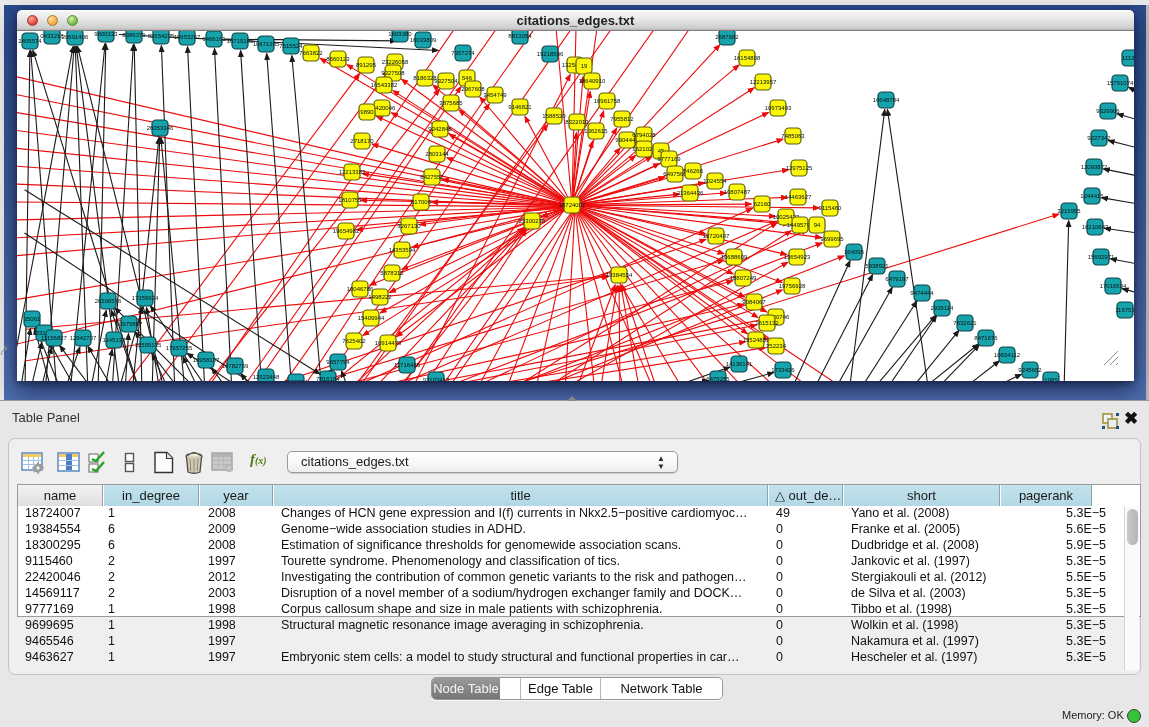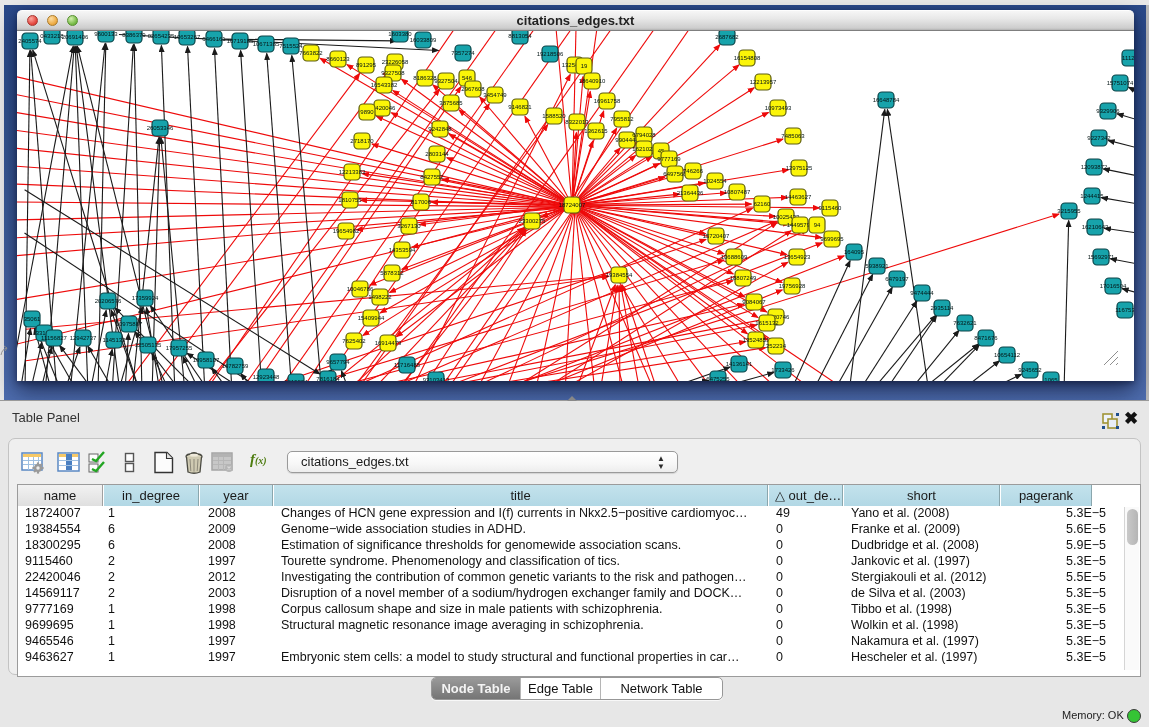--- a/index.html
+++ b/index.html
@@ -21,40 +21,40 @@
 #panel { left:0; top:400px; width:1149px; height:327px; background:#e7e7e7; border-top:1px solid #999; }
 #panel-title { left:12px; top:9px; font-size:13px; color:#333; }
 #float-ic { left:1102px; top:11px; width:19px; height:18px; }
 #close-x { left:1124px; top:7px; font-size:17px; font-weight:bold; color:#111; }
 #inner { left:8px; top:37px; width:1133px; height:237px; background:#efefef; border:1px solid #c3c3c3; border-radius:7px; }
 
 .ic { top:50px; }
 #combo { left:287px; top:50px; width:391px; height:22px; background:linear-gradient(180deg,#ffffff 0%,#f7f7f7 60%,#ededed 100%); border:1px solid #9a9a9a; border-radius:5px; box-shadow:0 1px 1px rgba(0,0,0,.12); font-size:13px; color:#1a1a1a; line-height:19px; padding-left:13px; }
 #combo .arrows { position:absolute; right:12px; top:3px; font-size:8px; color:#2a2a2a; line-height:8px; }
 
-#table { left:17px; top:83px; width:1124px; height:193px; background:#fff; border:1px solid #9b9b9b; }
+#table { left:17px; top:83px; width:1124px; height:133px; background:#fff; border:1px solid #9b9b9b; }
 #thead { position:absolute; left:0; top:0; width:1122px; height:21px; font-size:13px; color:#1a1a1a; }
 .th { position:absolute; top:0; height:21px; border-right:1px solid #8aa6ad; background:linear-gradient(180deg,#c3e2ec,#b2d8e5); text-align:center; line-height:21px; }
 .th.gray { background:linear-gradient(180deg,#f2f2f2,#dfdfdf); border-right:1px solid #a0a0a0; }
 #tbody { position:absolute; left:0; top:21px; width:1106px; }
 .tr { position:relative; height:16px; font-size:12.5px; color:#111; white-space:nowrap; }
 .c { position:absolute; top:0; height:16px; line-height:15px; overflow:hidden; }
 .c0 { left:7px;  width:95px; }
 .c1 { left:90px; width:95px; }
 .c2 { left:190px; width:80px; }
 .c3 { left:263px; width:495px; }
 .c4 { left:758px; width:74px; }
 .c5 { left:833px; width:155px; }
 .c6 { left:988px; width:100px;text-align:right; }
 #vscroll { position:absolute; right:1px; top:22px; width:15px; height:163px; background:#fafafa; border-left:1px solid #d5d5d5; }
 #thumb { position:absolute; left:2px; top:2px; width:11px; height:36px; background:linear-gradient(90deg,#c9c9c9,#b5b5b5); border-radius:6px; }
 
 #tabs { left:431px; top:276px; width:292px; height:23px; border-radius:5px; border:1px solid #979797; background:#fff; box-shadow:0 1px 0 rgba(255,255,255,.7); font-size:13px; }
 .seg { position:absolute; top:0; height:21px; line-height:21px; text-align:center; color:#111; }
-#seg1 { left:0; width:88px; background:linear-gradient(180deg,#9a9a9a,#757575); color:#f4f4f4; border-radius:4px 0 0 4px;font-weight:bold; }
+#seg1 { left:0; width:68px; background:linear-gradient(180deg,#9a9a9a,#757575); color:#f4f4f4; border-radius:4px 0 0 4px; }
 #seg2 { left:88px; width:80px; border-left:1px solid #b5b5b5; }
 #seg3 { left:168px; width:122px; border-left:1px solid #b5b5b5; }
 #memory { left:1062px; top:308px; font-size:11px; color:#222; }
 #memdot { left:1127px; top:308px; width:14px; height:14px; border-radius:50%; background:#35c435; border:1px solid #3c3c3c; }
 #caret { left:567px; top:-5px; width:0; height:0; border-left:5px solid transparent; border-right:5px solid transparent; border-bottom:5px solid #888; }
 </style></head>
 <body>
 <div id="workspace" class="abs"></div>
 <svg class="abs" style="left:0;top:345px" width="8" height="12">
     <path d="M1 10 Q2 4 7 3 M7 3 L4 1 M7 3 L5 6" stroke="#9a9a9a" fill="none" stroke-width="1"></path>
@@ -671,21 +671,21 @@
           <div class="c c4">49</div>
           <div class="c c5">Yano et al. (2008)</div>
           <div class="c c6">5.3E−5</div>
         </div>
 <div class="tr">
           <div class="c c0">19384554</div>
           <div class="c c1">6</div>
           <div class="c c2">2009</div>
           <div class="c c3">Genome−wide association studies in ADHD.</div>
           <div class="c c4">0</div>
-          <div class="c c5">Franke et al. (2009)</div>
+          <div class="c c5">Franke et al. (2005)</div>
           <div class="c c6">5.6E−5</div>
         </div>
 <div class="tr">
           <div class="c c0">18300295</div>
           <div class="c c1">6</div>
           <div class="c c2">2008</div>
           <div class="c c3">Estimation of significance thresholds for genomewide association scans.</div>
           <div class="c c4">0</div>
           <div class="c c5">Dudbridge et al. (2008)</div>
           <div class="c c6">5.9E−5</div>

